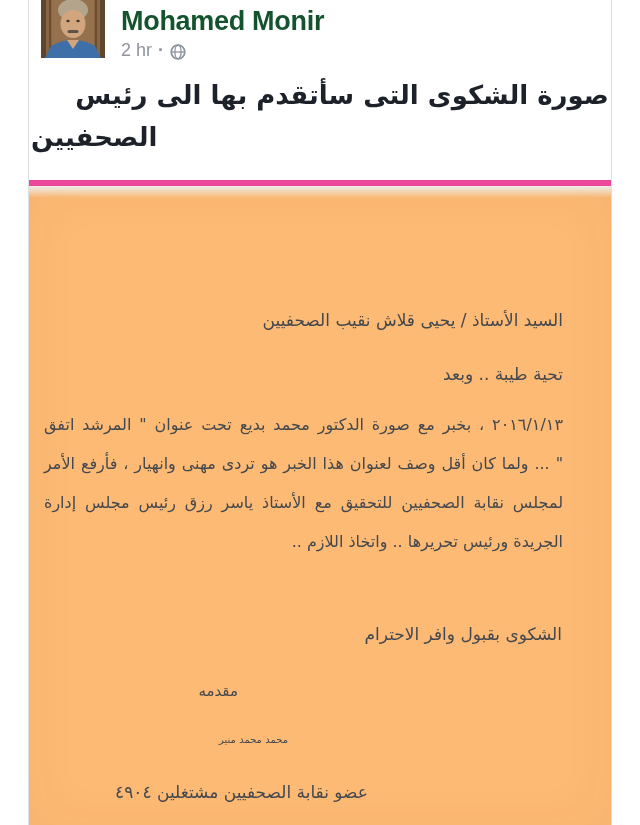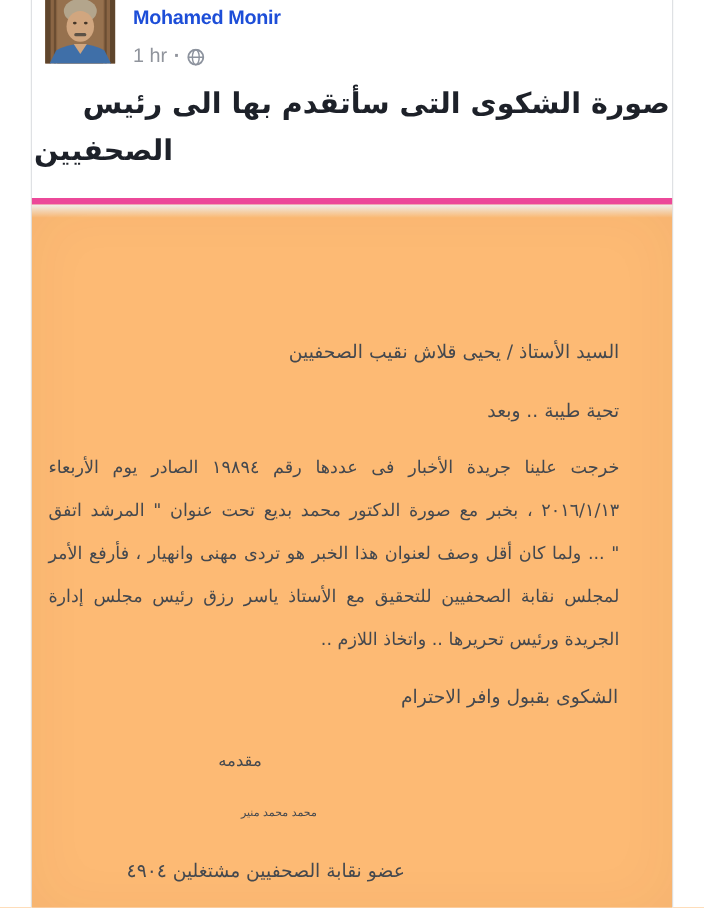--- a/index.html
+++ b/index.html
@@ -17,21 +17,21 @@
     border-right: 1px solid #dcdee2;
   }
   
   .avatar {
     position: absolute; left: 12px; top: -6px;
     width: 64px; height: 64px; overflow: hidden;
     cursor: pointer;
   }
   .author {
     position: absolute; left: 92px; top: 6px;
-    font-size: 18px; font-weight: bold; color: #1d4ed8;
+    font-size: 27px; font-weight: bold; color: #14532d;
     letter-spacing: -0.3px; cursor: pointer;
   }
   .meta {
     position: absolute; left: 92px; top: 40px;
     display: flex; align-items: center; gap: 6px;
     font-size: 18px; color: #90949c;
   }
   .meta .dot { font-weight: bold; color: #90949c; }
   .globe { display: inline-block; width: 16px; height: 16px; margin-top: 2px; }
   
@@ -94,21 +94,21 @@
       <ellipse cx="37" cy="27" rx="1.7" ry="1.2" fill="#453628"></ellipse>
       <rect x="26.5" y="36" width="11" height="3" rx="1.5" fill="#5d5246"></rect>
       <path d="M4 64 L10 52 Q20 46 32 46 Q44 46 54 52 L60 64 Z" fill="#3f6fa8"></path>
       <path d="M26 46 L32 55 L38 46 Z" fill="#d1a67f"></path>
     </svg>
   </div>
 
   <div class="author">Mohamed Monir</div>
 
   <div class="meta">
-    <span>1 hr</span>
+    <span>2 hr</span>
     <span class="dot">·</span>
     <span class="globe">
       <svg viewBox="0 0 16 16" width="16" height="16">
         <circle cx="8" cy="8" r="6.8" fill="none" stroke="#8d939e" stroke-width="1.7"></circle>
         <ellipse cx="8" cy="8" rx="3.1" ry="6.8" fill="none" stroke="#8d939e" stroke-width="1.3"></ellipse>
         <line x1="1.2" y1="8" x2="14.8" y2="8" stroke="#8d939e" stroke-width="1.3"></line>
       </svg>
     </span>
   </div>
 
@@ -117,21 +117,20 @@
     <div class="post-line2">الصحفيين</div>
   </div>
 
   <div class="scan">
 
     <div class="doc doc-salutation">السيد الأستاذ / يحيى قلاش نقيب الصحفيين</div>
 
     <div class="doc doc-greeting">تحية طيبة .. وبعد</div>
 
     <div class="doc-body">
-      <div class="jline">خرجت علينا جريدة الأخبار فى عددها رقم ١٩٨٩٤ الصادر يوم الأربعاء</div>
       <div class="jline">٢٠١٦/١/١٣ ، بخبر مع صورة الدكتور محمد بديع تحت عنوان " المرشد اتفق</div>
       <div class="jline">" ... ولما كان أقل وصف لعنوان هذا الخبر هو تردى مهنى وانهيار ، فأرفع الأمر</div>
       <div class="jline">لمجلس نقابة الصحفيين للتحقيق مع الأستاذ ياسر رزق رئيس مجلس إدارة</div>
       <div class="rline">الجريدة ورئيس تحريرها .. واتخاذ اللازم ..</div>
     </div>
 
     <div class="doc doc-closing">الشكوى بقبول وافر الاحترام</div>
 
     <div class="doc doc-muqaddima">مقدمه</div>
 

